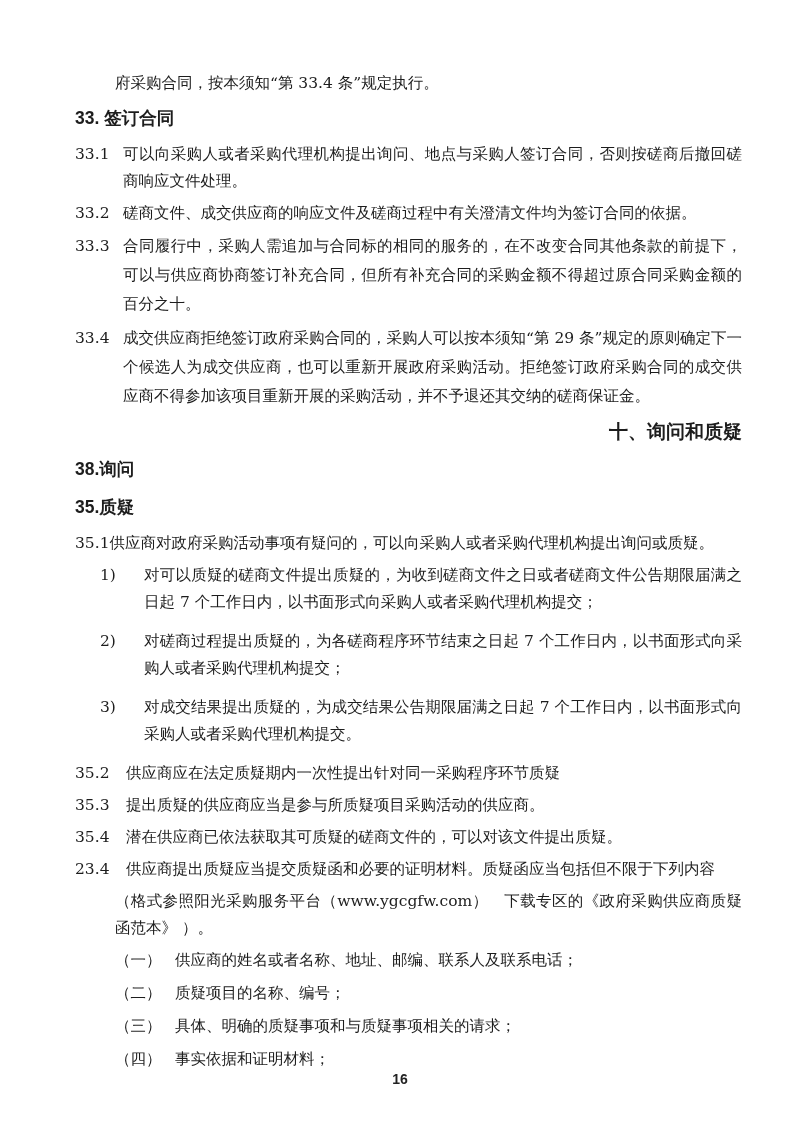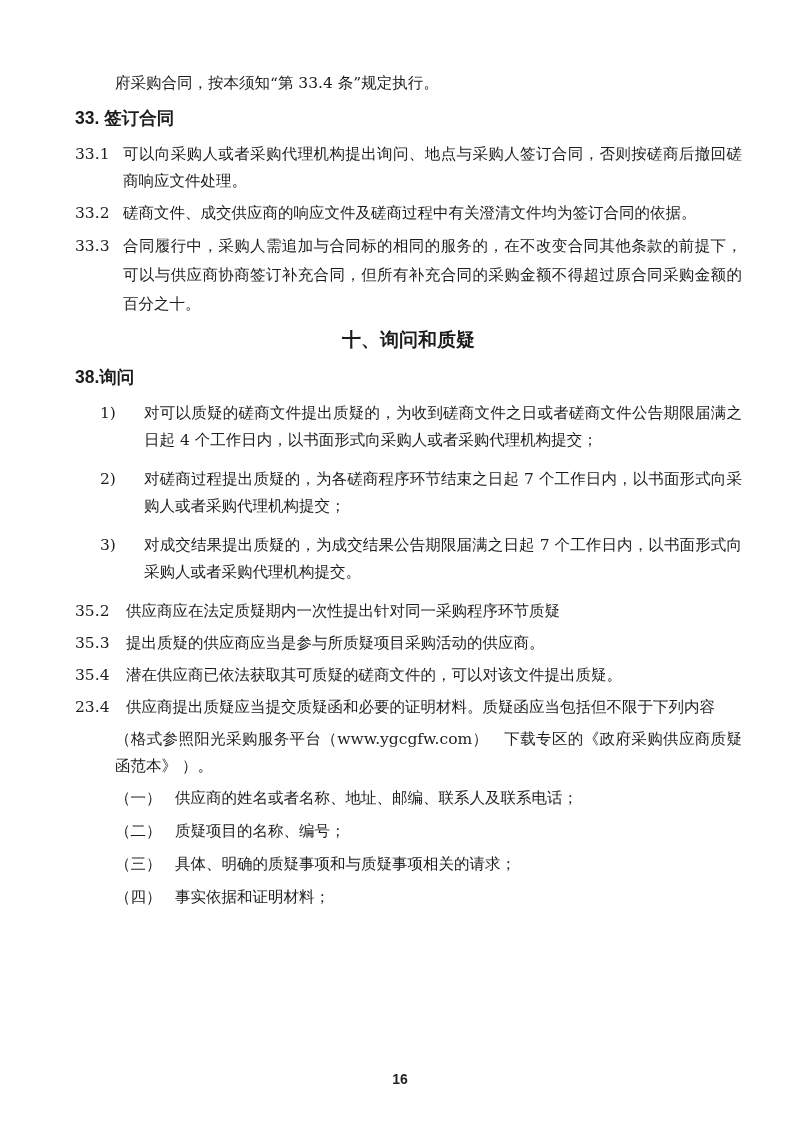--- a/index.html
+++ b/index.html
@@ -36,21 +36,21 @@
     font-family: "Liberation Sans", "DejaVu Sans", sans-serif;
     font-weight: bold;
     font-size: 17.5px;
     line-height: 30px;
     margin: 6px 0 8px 0;
   }
   .h-chapter {
     font-family: "Liberation Sans", "DejaVu Sans", sans-serif;
     font-weight: bold;
     font-size: 19px;
-    text-align: center;
+    text-align: right;
     line-height: 32px;
     margin: 4px 0 6px 0;
   }
   .numlist {
     margin-left: 25px;
     margin-bottom: 12px;
     line-height: 27px;
   }
   .numlist .pnum { flex: 0 0 36px; }
   .bracketlist {
@@ -91,31 +91,37 @@
     <div class="para hang">
       <span class="pnum">33.2</span>
       <span class="ptext">磋商文件、成交供应商的响应文件及磋商过程中有关澄清文件均为签订合同的依据。</span>
     </div>
 
     <div class="para hang loose">
       <span class="pnum">33.3</span>
       <span class="ptext">合同履行中，采购人需追加与合同标的相同的服务的，在不改变合同其他条款的前提下，可以与供应商协商签订补充合同，但所有补充合同的采购金额不得超过原合同采购金额的百分之十。</span>
     </div>
 
+    <div class="para hang loose">
+      <span class="pnum">33.4</span>
+      <span class="ptext">成交供应商拒绝签订政府采购合同的，采购人可以按本须知“第 29 条”规定的原则确定下一个候选人为成交供应商，也可以重新开展政府采购活动。拒绝签订政府采购合同的成交供应商不得参加该项目重新开展的采购活动，并不予退还其交纳的磋商保证金。</span>
+    </div>
 
     <h2 class="h-chapter">十、询问和质疑</h2>
 
     <h3 class="h-sec">38.询问</h3>
 
 
+    <h3 class="h-sec">35.质疑</h3>
 
+    <p class="para">35.1供应商对政府采购活动事项有疑问的，可以向采购人或者采购代理机构提出询问或质疑。</p>
 
     <div class="para hang numlist">
       <span class="pnum">1)</span>
-      <span class="ptext">对可以质疑的磋商文件提出质疑的，为收到磋商文件之日或者磋商文件公告期限届满之日起 4 个工作日内，以书面形式向采购人或者采购代理机构提交；</span>
+      <span class="ptext">对可以质疑的磋商文件提出质疑的，为收到磋商文件之日或者磋商文件公告期限届满之日起 7 个工作日内，以书面形式向采购人或者采购代理机构提交；</span>
     </div>
 
     <div class="para hang numlist">
       <span class="pnum">2)</span>
       <span class="ptext">对磋商过程提出质疑的，为各磋商程序环节结束之日起 7 个工作日内，以书面形式向采购人或者采购代理机构提交；</span>
     </div>
 
     <div class="para hang numlist">
       <span class="pnum">3)</span>
       <span class="ptext">对成交结果提出质疑的，为成交结果公告期限届满之日起 7 个工作日内，以书面形式向采购人或者采购代理机构提交。</span>

